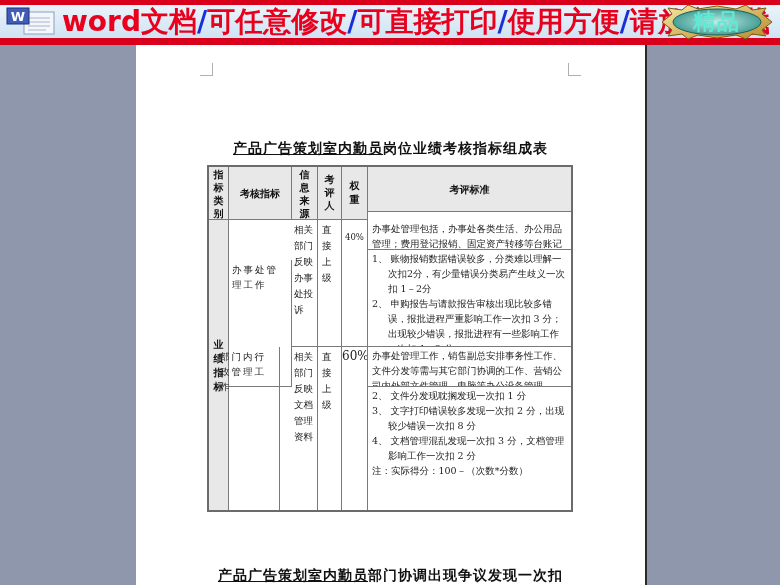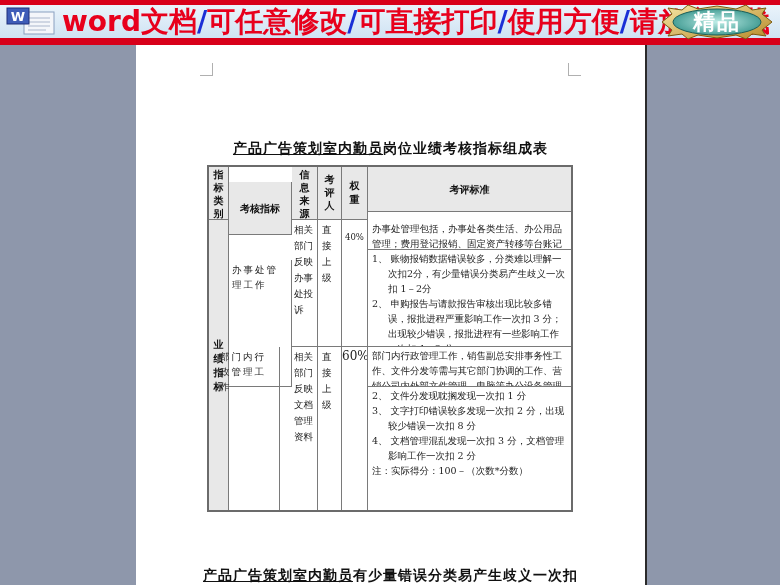--- a/index.html
+++ b/index.html
@@ -26,21 +26,21 @@
     font-weight:bold; font-size:28px; color:#e8001c; white-space:nowrap;
     letter-spacing:0px;
   }
   .banner-text .sep { color:#1a2fd6; }
   .badge {
     position:absolute; left:658px; top:4px; width:118px; height:36px;
   }
   .badge-label {
     position:absolute; left:0; top:0; width:118px; height:36px; line-height:36px;
     text-align:center; font-family:"DejaVu Sans", "Liberation Sans", sans-serif;
-    font-weight:bold; font-size:22px; color:#ffffff; letter-spacing:2px;
+    font-weight:bold; font-size:22px; color:#5eead4; letter-spacing:2px;
   }
 
   
   .page {
     position:absolute; left:136px; top:45px; width:509px; height:540px;
     background:#ffffff;
     border-right:2px solid #2a2a2a;
   }
   .corner { position:absolute; width:12px; height:12px; border-color:#b0b0b0; border-style:solid; }
   .corner.tl { left:64px; top:18px; border-width:0 1px 1px 0; }
@@ -114,21 +114,21 @@
   </div>
 
   <div class="tbl">
 
     <div class="cell hdr vert" style="left:0;top:0;width:20px;height:53px;padding-top:1px;line-height:13px;">
       <span>指</span>
         <span>标</span>
         <span>类</span>
         <span>别</span>
     </div>
-    <div class="cell hdr center-v" style="left:20px;top:0;width:63px;height:53px;margin-top:15px;">考核指标</div>
+    <div class="cell hdr center-v" style="left:20px;top:0;width:63px;height:53px;">考核指标</div>
     <div class="cell hdr vert" style="left:83px;top:0;width:26px;height:53px;padding-top:1px;line-height:13px;">
       <span>信</span>
         <span>息</span>
         <span>来</span>
         <span>源</span>
     </div>
     <div class="cell hdr vert" style="left:109px;top:0;width:24px;height:53px;padding-top:6px;line-height:13px;">
       <span>考</span>
         <span>评</span>
         <span>人</span>
@@ -178,25 +178,25 @@
         <div>管理</div>
         <div>资料</div>
     </div>
     <div class="cell" style="left:109px;top:180px;width:24px;height:163px;padding:2px 4px;line-height:16px;border-bottom:none;">
       <div>直</div>
         <div>接</div>
         <div>上</div>
         <div>级</div>
     </div>
     <div class="cell" style="left:133px;top:180px;width:26px;height:163px;padding:2px 0;text-align:center;font-size:12px;border-bottom:none;">60%</div>
-    <div class="cell crit" style="left:159px;top:180px;width:203px;height:40px;border-right:none;">部门内行政管理工作，销售副总安排事务性工作、文件分发等需与其它部门协调的工作、营销公司内外部文件管理、电脑等办公设备管理</div>
+    <div class="cell crit" style="left:159px;top:180px;width:203px;height:40px;border-right:none;">办事处管理工作，销售副总安排事务性工作、文件分发等需与其它部门协调的工作、营销公司内外部文件管理、电脑等办公设备管理</div>
     <div class="cell crit" style="left:159px;top:220px;width:203px;height:123px;border-right:none;border-bottom:none;">
       <div class="li">2、 文件分发现耽搁发现一次扣 1 分</div>
       <div class="li">3、 文字打印错误较多发现一次扣 2 分，出现较少错误一次扣 8 分</div>
       <div class="li">4、 文档管理混乱发现一次扣 3 分，文档管理影响工作一次扣 2 分</div>
       <div>注：实际得分：100－（次数*分数）</div>
     </div>
   </div>
 
   <div class="doc-title" style="top:522px;">
-    <span class="ul">产品广告策划室内勤员</span><span>有少量错误分类易产生歧义一次扣</span>
+    <span class="ul">产品广告策划室内勤员</span><span>部门协调出现争议发现一次扣</span>
   </div>
 </div>
 
 </body></html>

